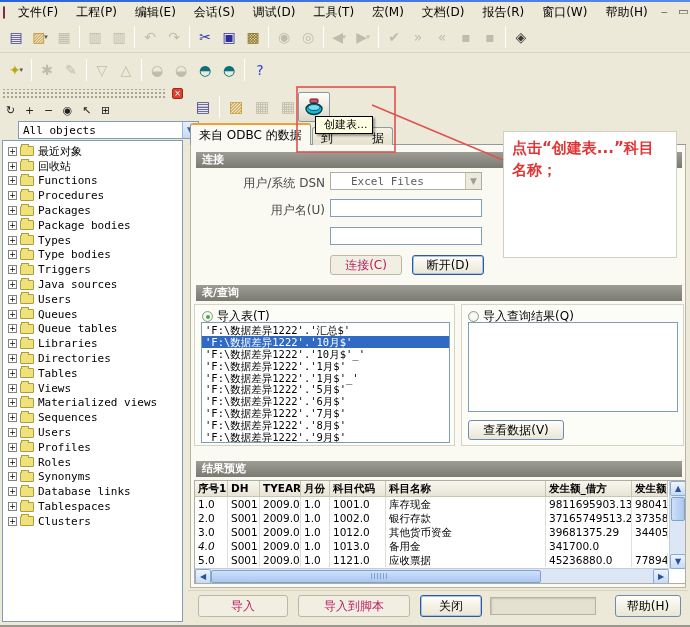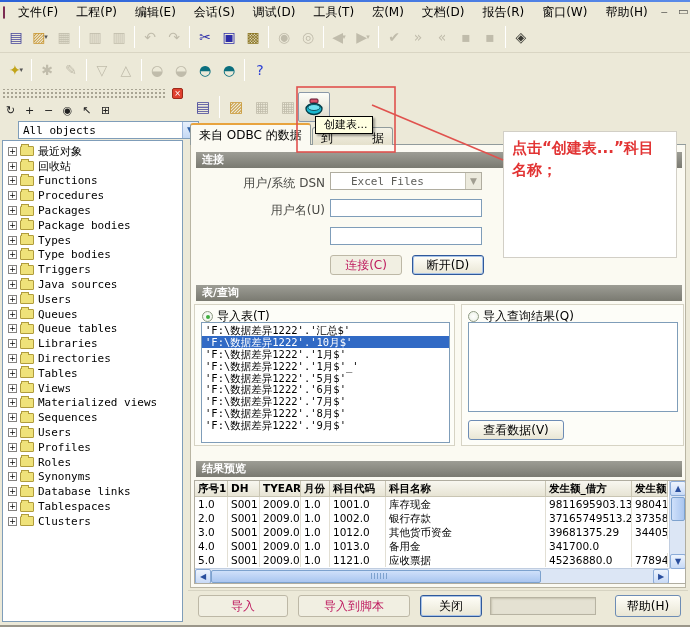--- a/index.html
+++ b/index.html
@@ -434,20 +434,21 @@
     <span class="rdot on"></span>
     <span>导入表(T)</span>
   </div>
   <div class="radio" style="left:468px;top:308px;">
     <span class="rdot"></span>
     <span>导入查询结果(Q)</span>
   </div>
   <div class="listbox" style="left:201px;top:322px;width:249px;height:121px;">
       <div class="list-item">'F:\数据差异1222'.'汇总$'</div>
       <div class="list-item sel">'F:\数据差异1222'.'10月$'</div>
+      <div class="list-item">'F:\数据差异1222'.'10月$'_'</div>
       <div class="list-item">'F:\数据差异1222'.'1月$'</div>
       <div class="list-item">'F:\数据差异1222'.'1月$'_'</div>
       <div class="list-item">'F:\数据差异1222'.'5月$'</div>
       <div class="list-item">'F:\数据差异1222'.'6月$'</div>
       <div class="list-item">'F:\数据差异1222'.'7月$'</div>
       <div class="list-item">'F:\数据差异1222'.'8月$'</div>
       <div class="list-item">'F:\数据差异1222'.'9月$'</div>
     </div>
   <div class="textarea" style="left:468px;top:322px;width:210px;height:90px;"></div>
   <div class="btn" style="left:468px;top:420px;width:96px;">查看数据(V)</div>
@@ -489,21 +490,21 @@
           <span class="pcell" style="width: 33px;">3.0</span>
           <span class="pcell" style="width: 32px;">S001</span>
           <span class="pcell" style="width: 41px;">2009.0</span>
           <span class="pcell" style="width: 29px;">1.0</span>
           <span class="pcell" style="width: 56px;">1012.0</span>
           <span class="pcell" style="width: 160px;">其他货币资金</span>
           <span class="pcell" style="width: 86px;">39681375.29</span>
           <span class="pcell" style="width: 36px;">344050</span>
         </div>
         <div class="prow">
-          <span class="pcell" style="width: 33px;">4.0</span>
+          <span class="pcell" style="width: 33px; font-style: italic;">4.0</span>
           <span class="pcell" style="width: 32px;">S001</span>
           <span class="pcell" style="width: 41px;">2009.0</span>
           <span class="pcell" style="width: 29px;">1.0</span>
           <span class="pcell" style="width: 56px;">1013.0</span>
           <span class="pcell" style="width: 160px;">备用金</span>
           <span class="pcell" style="width: 86px;">341700.0</span>
           <span class="pcell" style="width: 36px; margin-top: 40px;">0.0</span>
         </div>
         <div class="prow">
           <span class="pcell" style="width: 33px;">5.0</span>

